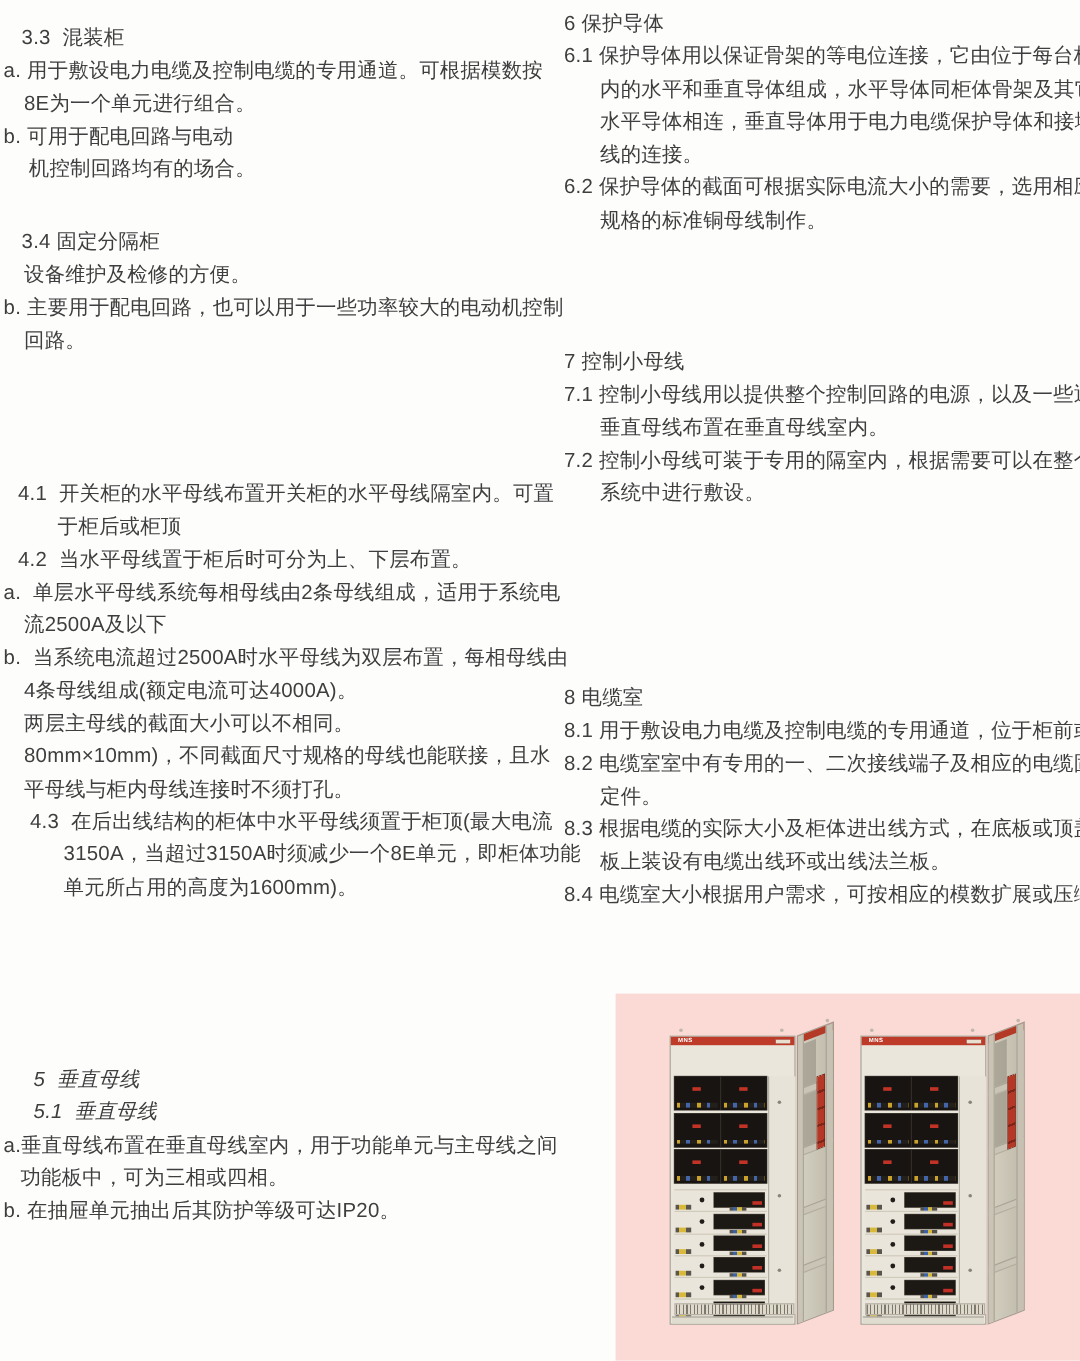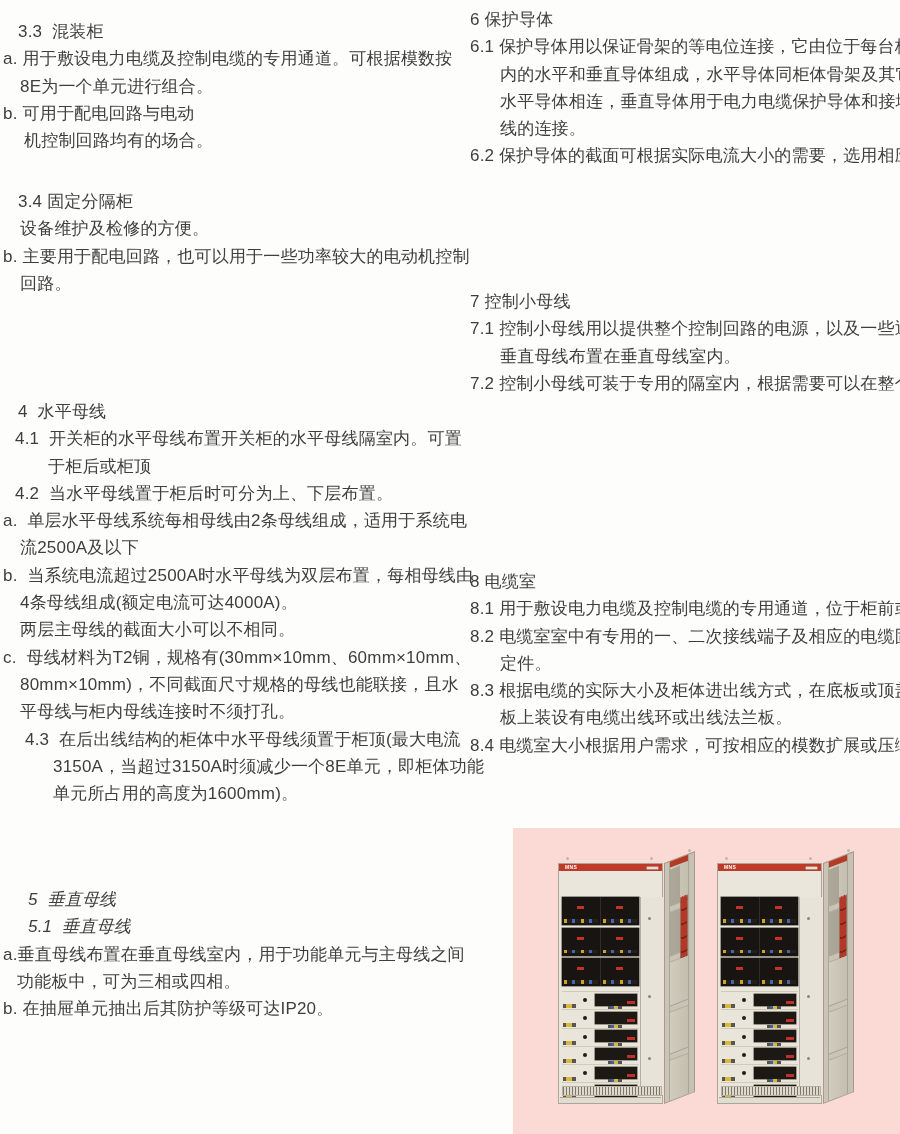--- a/index.html
+++ b/index.html
@@ -93,30 +93,28 @@
   </div>
 
   <div class="sec" style="top:188px">
     <div class="ln h15">3.4 固定分隔柜</div>
     <div class="ln c17">设备维护及检修的方便。</div>
     <div class="ln li0">b. 主要用于配电回路，也可以用于一些功率较大的电动机控制</div>
     <div class="ln c17">回路。</div>
   </div>
 
   <div class="sec" style="top:398px">
-    <div class="ln h15">4  水平母线</div>
     <div class="ln h12">4.1  开关柜的水平母线布置开关柜的水平母线隔室内。可置</div>
     <div class="ln c45">于柜后或柜顶</div>
     <div class="ln h12">4.2  当水平母线置于柜后时可分为上、下层布置。</div>
     <div class="ln li0">a.  单层水平母线系统每相母线由2条母线组成，适用于系统电</div>
     <div class="ln c17">流2500A及以下</div>
     <div class="ln li0">b.  当系统电流超过2500A时水平母线为双层布置，每相母线由</div>
     <div class="ln c17">4条母线组成(额定电流可达4000A)。</div>
     <div class="ln c17">两层主母线的截面大小可以不相同。</div>
-    <div class="ln li0">c.  母线材料为T2铜，规格有(30mm×10mm、60mm×10mm、</div>
     <div class="ln c17">80mm×10mm)，不同截面尺寸规格的母线也能联接，且水</div>
     <div class="ln c17">平母线与柜内母线连接时不须打孔。</div>
     <div class="ln h22">4.3  在后出线结构的柜体中水平母线须置于柜顶(最大电流</div>
     <div class="ln c50">3150A，当超过3150A时须减少一个8E单元，即柜体功能</div>
     <div class="ln c50">单元所占用的高度为1600mm)。</div>
   </div>
 
   <div class="sec" style="top:886px">
     <div class="ln h25">5  垂直母线</div>
     <div class="ln h25">5.1  垂直母线</div>
@@ -129,27 +127,29 @@
 
 <div class="col col-right">
 
   <div class="sec" style="top:6px">
     <div class="ln li0">6 保护导体</div>
     <div class="ln li0">6.1 保护导体用以保证骨架的等电位连接，它由位于每台柜</div>
     <div class="ln c30">内的水平和垂直导体组成，水平导体同柜体骨架及其它</div>
     <div class="ln c30">水平导体相连，垂直导体用于电力电缆保护导体和接地</div>
     <div class="ln c30">线的连接。</div>
     <div class="ln li0">6.2 保护导体的截面可根据实际电流大小的需要，选用相应</div>
+    <div class="ln c30">规格的标准铜母线制作。</div>
   </div>
 
   <div class="sec" style="top:288px">
     <div class="ln li0">7 控制小母线</div>
     <div class="ln li0">7.1 控制小母线用以提供整个控制回路的电源，以及一些通</div>
     <div class="ln c30">垂直母线布置在垂直母线室内。</div>
     <div class="ln li0">7.2 控制小母线可装于专用的隔室内，根据需要可以在整个</div>
+    <div class="ln c30">系统中进行敷设。</div>
   </div>
 
   <div class="sec" style="top:568px">
     <div class="ln li0">8 电缆室</div>
     <div class="ln li0">8.1 用于敷设电力电缆及控制电缆的专用通道，位于柜前或</div>
     <div class="ln li0">8.2 电缆室室中有专用的一、二次接线端子及相应的电缆固</div>
     <div class="ln c30">定件。</div>
     <div class="ln li0">8.3 根据电缆的实际大小及柜体进出线方式，在底板或顶盖</div>
     <div class="ln c30">板上装设有电缆出线环或出线法兰板。</div>
     <div class="ln li0">8.4 电缆室大小根据用户需求，可按相应的模数扩展或压缩。</div>

